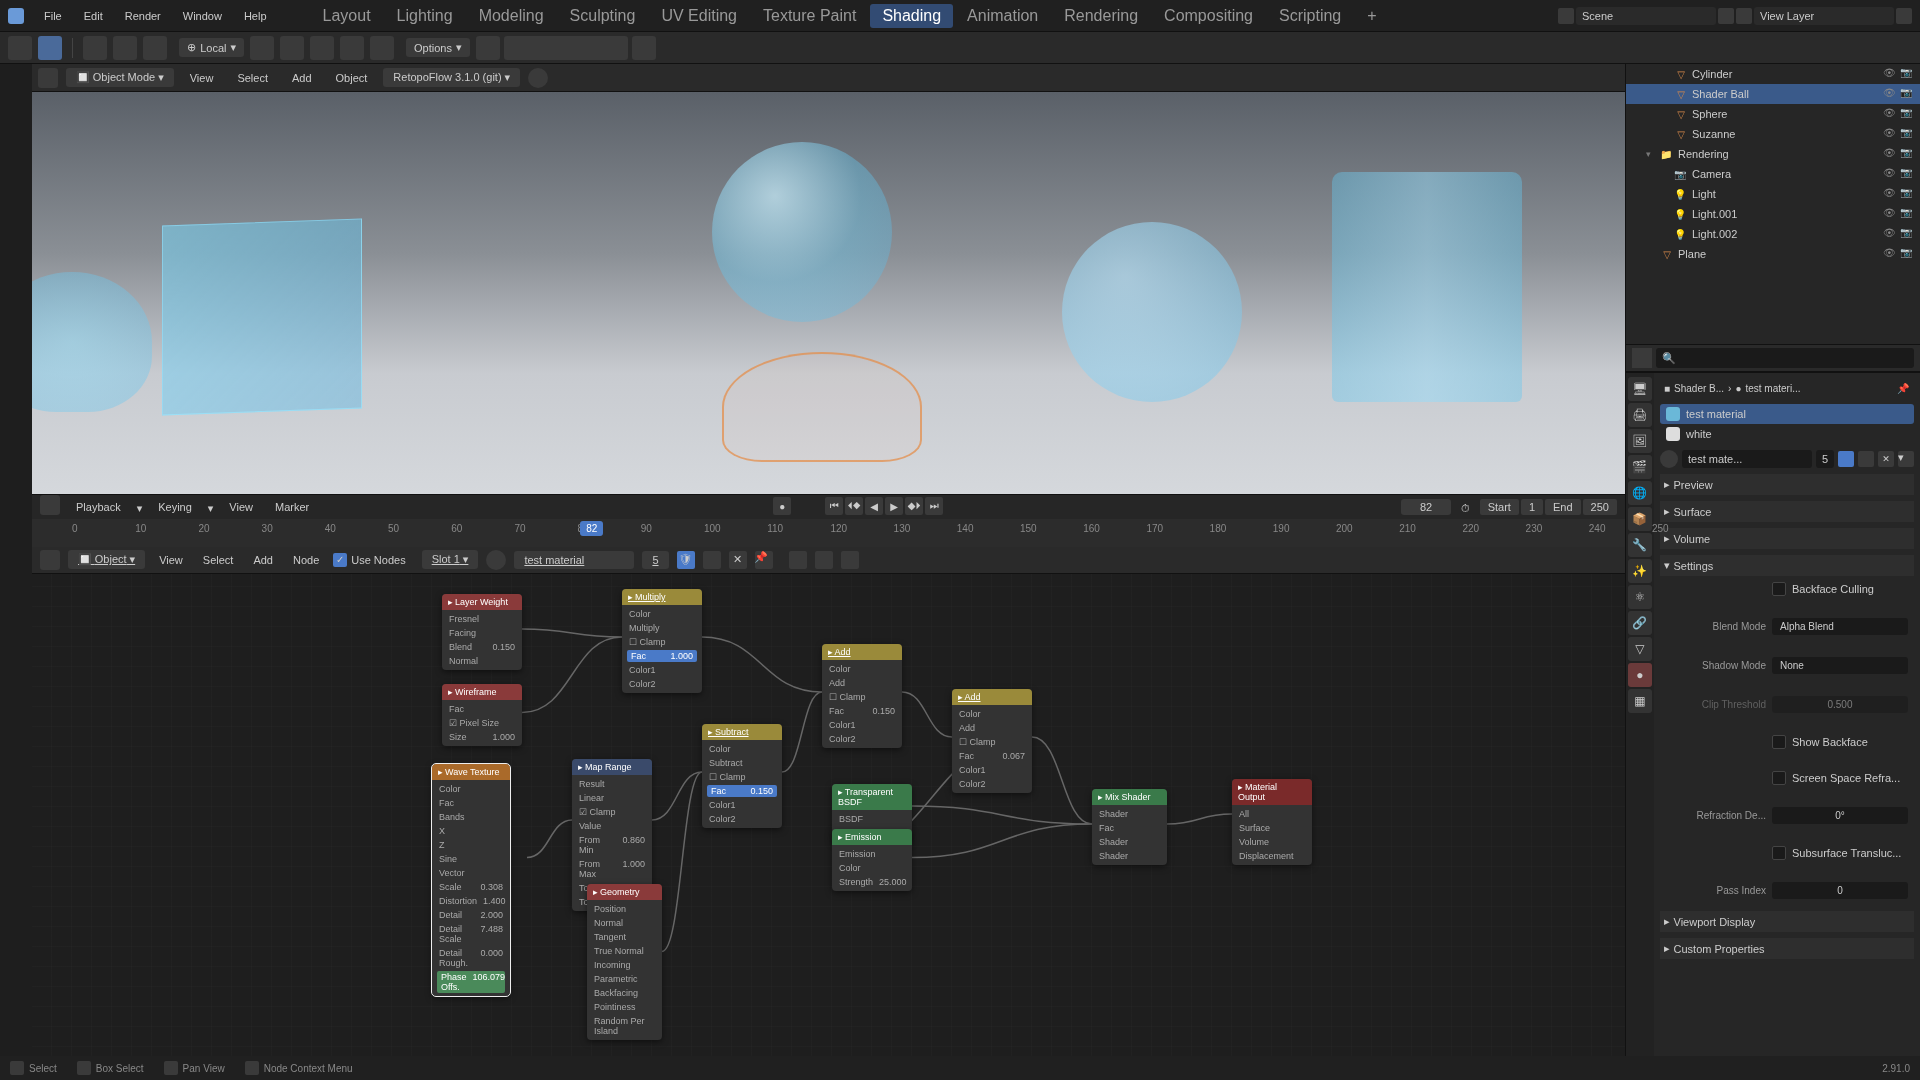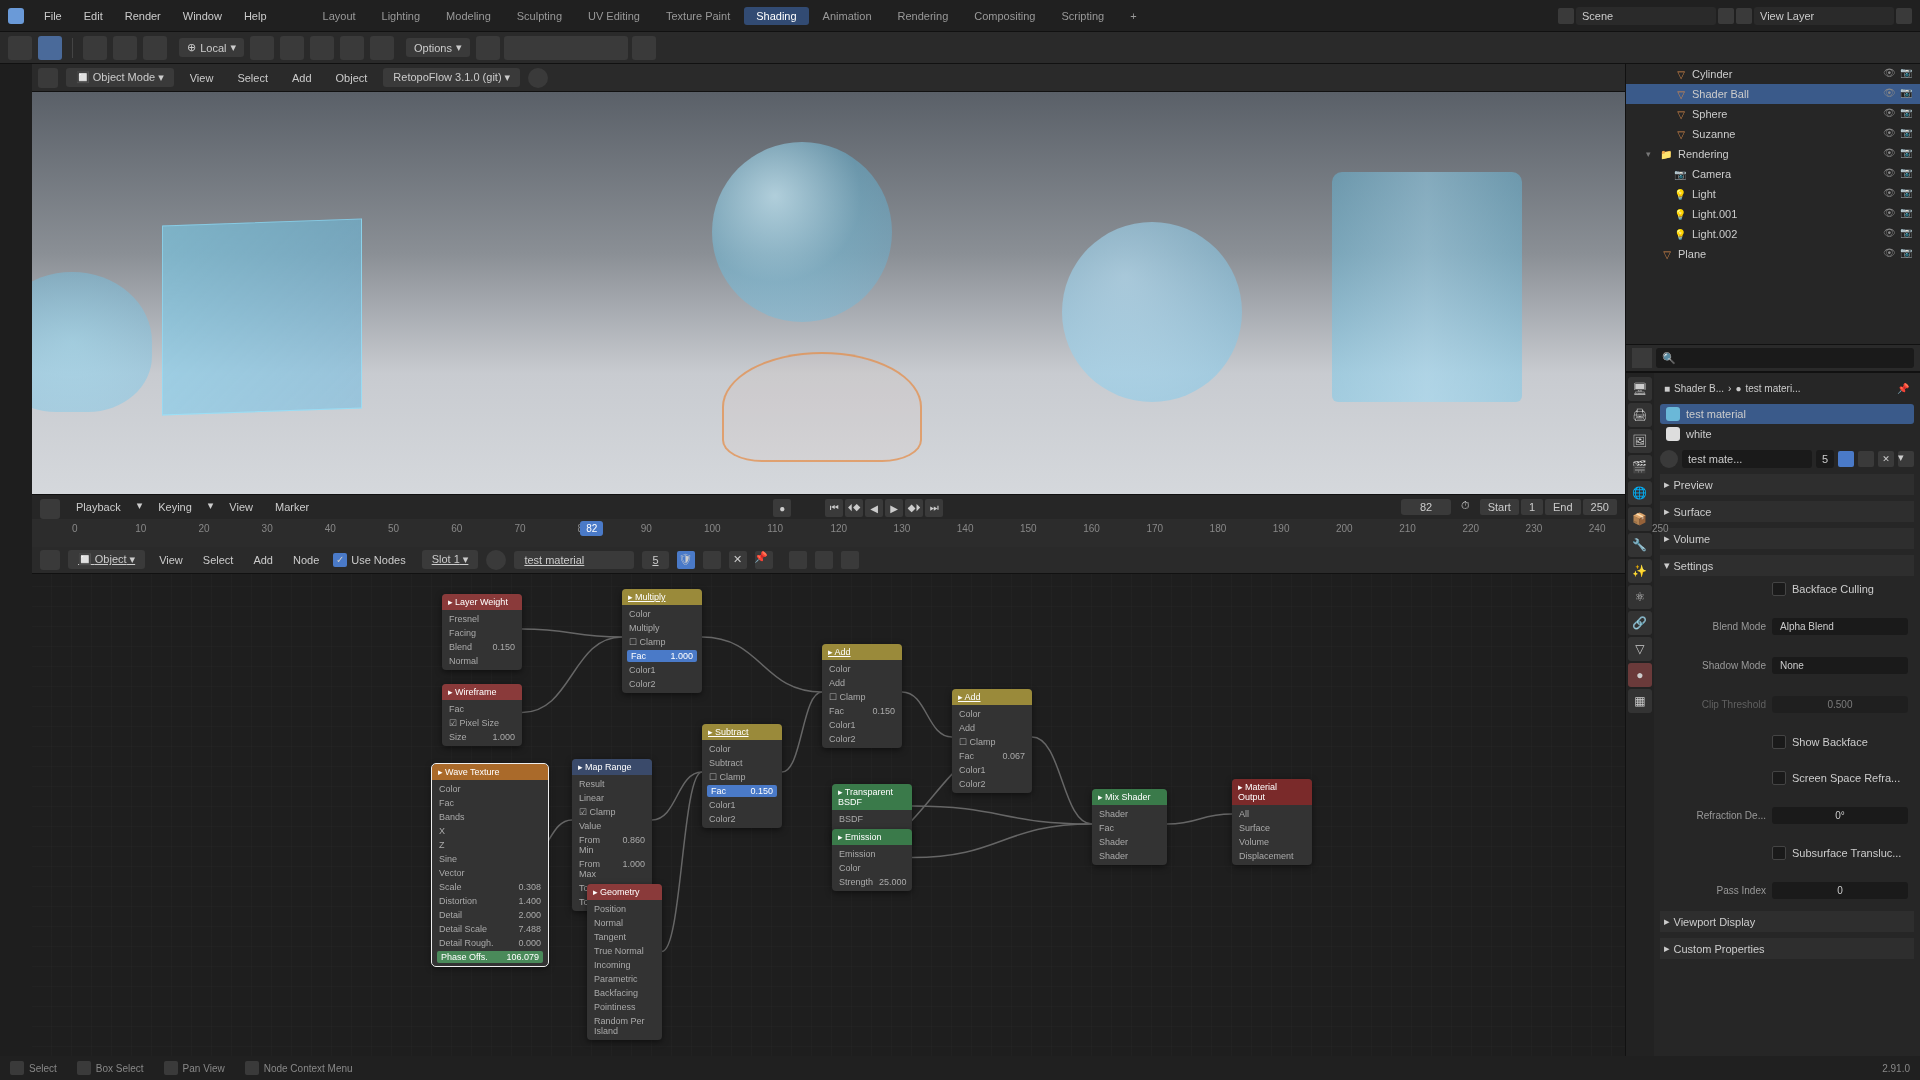--- a/index.html
+++ b/index.html
@@ -2,21 +2,21 @@
 <html><head>
 <meta charset="utf-8">
 <style>
 * { margin: 0; padding: 0; box-sizing: border-box; font-family: -apple-system, sans-serif; user-select: none; }
 body { width: 1920px; height: 1080px; background: #1e1e1e; color: #ccc; font-size: 11px; overflow: hidden; }
 
 
 .menubar { height: 32px; background: #202020; display: flex; align-items: center; padding: 0 8px; gap: 2px; border-bottom: 1px solid #111; }
 .menubar .logo { width: 16px; height: 16px; background: #6a9ad8; border-radius: 3px; margin-right: 8px; }
 .menubar .menu-item { padding: 3px 10px; cursor: pointer; border-radius: 3px; }
-.menubar .tab-item { padding: 3px 12px; cursor: pointer; font-size: 11px; color: #999; }
+.menubar .tab-item { padding: 3px 12px; cursor: pointer; font-size: 16px; color: #999; }
 .menubar .tab-item.active { background: #324b73; color: #fff; border-radius: 3px; }
 .menubar .spacer { flex: 1; }
 .menubar .scene-block { display: flex; align-items: center; gap: 4px; padding: 2px 6px; background: #2a2a2a; border-radius: 3px; min-width: 140px; height: 18px; }
 .menubar .icon-sq { width: 16px; height: 16px; background: #3a3a3a; border-radius: 2px; }
 
 
 .toolbar2 { height: 32px; background: #2a2a2a; display: flex; align-items: center; padding: 0 8px; gap: 6px; border-bottom: 1px solid #111; }
 .toolbar2 .tool-btn { width: 24px; height: 24px; background: #3a3a3a; border-radius: 3px; cursor: pointer; }
 .toolbar2 .tool-btn.active { background: #4a6a9a; }
 .toolbar2 .dropdown { padding: 3px 8px; background: #3a3a3a; border-radius: 3px; cursor: pointer; display: flex; align-items: center; gap: 4px; }
@@ -35,21 +35,21 @@
 .viewport .obj { position: absolute; }
 .viewport .cube { left: 130px; top: 130px; width: 200px; height: 190px; background: linear-gradient(135deg, rgba(120,220,255,0.5), rgba(80,180,230,0.4)); border: 1px solid rgba(150,230,255,0.6); transform: skewY(-2deg); }
 .viewport .shaderball { left: 680px; top: 50px; width: 180px; height: 180px; background: radial-gradient(circle at 35% 30%, rgba(200,240,255,0.7), rgba(100,200,240,0.4) 50%, rgba(80,180,230,0.3)); border-radius: 50%; }
 .viewport .sphere { left: 1030px; top: 130px; width: 180px; height: 180px; background: radial-gradient(circle at 35% 30%, rgba(180,230,255,0.6), rgba(90,190,235,0.4)); border-radius: 50%; }
 .viewport .cylinder { left: 1300px; top: 80px; width: 190px; height: 230px; background: linear-gradient(90deg, rgba(100,200,240,0.4), rgba(150,220,250,0.5), rgba(100,200,240,0.4)); border-radius: 10px 10px 6px 6px; }
 .viewport .suzanne { left: -40px; top: 180px; width: 160px; height: 140px; background: radial-gradient(ellipse, rgba(140,220,250,0.5), rgba(90,190,235,0.35)); border-radius: 50% 50% 40% 40%; }
 .viewport .stand { position: absolute; left: 690px; top: 260px; width: 200px; height: 110px; border: 2px solid rgba(230,140,70,0.7); border-radius: 50% 50% 20% 20%; background: rgba(240,190,160,0.08); }
 
 
 .timeline-container { height: 52px; background: #262626; border-top: 1px solid #111; border-bottom: 1px solid #111; }
-.timeline-header { height: 24px; display: flex; align-items: flex-start; padding: 4px 8px; gap: 10px; }
+.timeline-header { height: 24px; display: flex; align-items: flex-end; padding: 4px 8px; gap: 10px; }
 .timeline-header .tl-btn { padding: 2px 6px; cursor: pointer; }
 .timeline-header .play-controls { display: flex; gap: 2px; margin: 0 auto; }
 .timeline-header .play-controls .pc { width: 18px; height: 18px; background: #3a3a3a; border-radius: 2px; cursor: pointer; display: flex; align-items: center; justify-content: center; font-size: 10px; }
 .timeline-header .frame-box { padding: 2px 10px; background: #3a3a3a; border-radius: 3px; min-width: 50px; text-align: center; }
 .timeline-header .se-box { display: flex; gap: 2px; }
 .timeline-header .se-box .seb { padding: 2px 8px; background: #3a3a3a; border-radius: 2px; }
 .timeline-ruler { height: 28px; position: relative; background: #2c2c2c; }
 .timeline-ruler .tick { position: absolute; top: 4px; font-size: 10px; color: #888; }
 .timeline-ruler .current { position: absolute; top: 2px; padding: 2px 6px; background: #4a7ac8; color: #fff; border-radius: 3px; font-size: 10px; }
 
@@ -348,21 +348,21 @@
               <div class="sn-row">
                 <span>☑ Pixel Size</span>
                 <span></span>
               </div>
               <div class="sn-row">
                 <span>Size</span>
                 <span>1.000</span>
               </div>
             </div>
           </div>
-          <div class="shader-node sel" style="left: 400px; top: 190px; width: 116px;">
+          <div class="shader-node sel" style="left: 400px; top: 190px; width: 78px;">
             <div class="sn-header hdr-orange">▸ Wave Texture</div>
             <div class="sn-body">
               <div class="sn-row">
                 <span>Color</span>
                 <span></span>
               </div>
               <div class="sn-row">
                 <span>Fac</span>
                 <span></span>
               </div>

